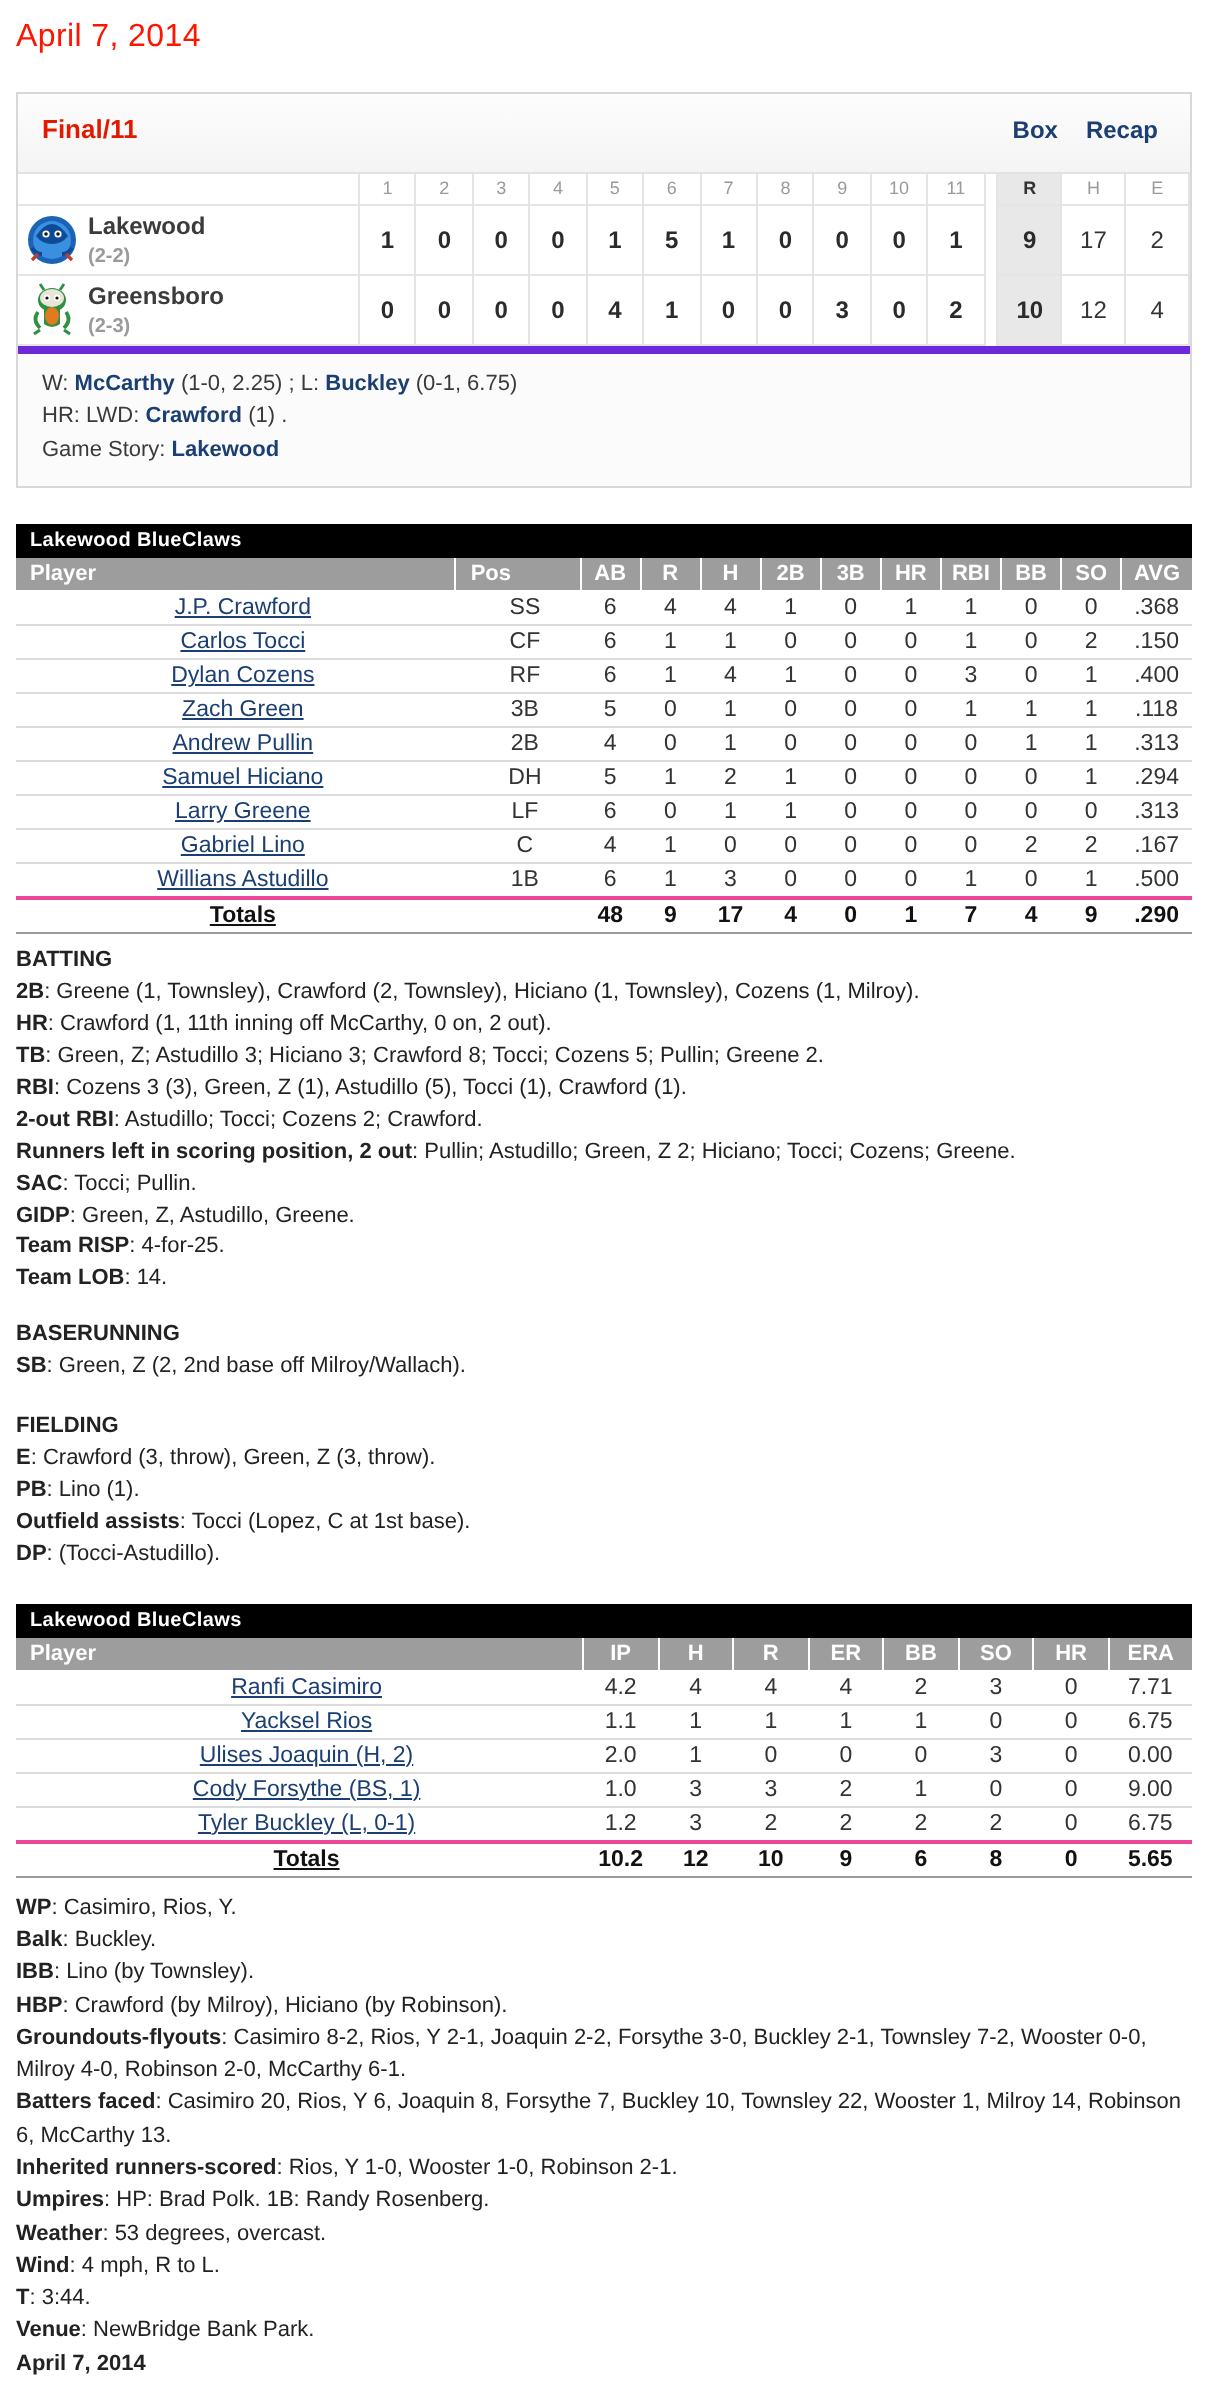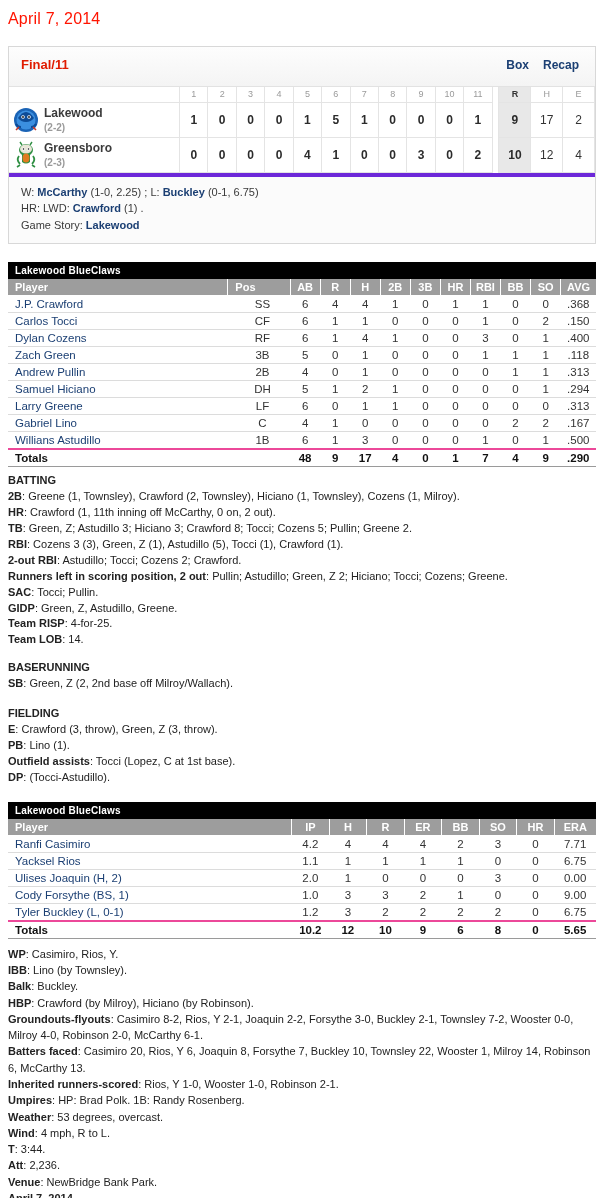--- a/index.html
+++ b/index.html
@@ -139,21 +139,21 @@
   table.stats thead th:last-child { border-right: none; }
 
   table.stats tbody td {
     padding: 2px 0;
     text-align: center;
     border-bottom: 1px solid #dcdcdc;
     color: #333333;
     height: 17px;
   }
   table.stats tbody td.col-player {
-    text-align: left; padding-left: 7px; color: #1b3f73;
+    text-align: center; padding-left: 7px; color: #1b3f73; text-decoration: underline;
   }
   table.stats tbody td.col-pos { text-align: center; padding-left: 7px; color: #333; }
   table.stats tbody tr.totals td {
     font-weight: bold;
     color: #111;
     border-top: 2px solid #ec4899;
     border-bottom: 1px solid #9a9a9a;
   }
   table.stats tbody tr.totals td.col-player { color: #111; }
 
@@ -598,28 +598,27 @@
             <td class="col-num">8</td>
             <td class="col-num">0</td>
             <td class="col-era">5.65</td>
           </tr>
         </tbody>
     </table>
   </div>
 
   <div class="footnotes" id="game-notes">
       <div class="line"><b>WP</b><span>: Casimiro, Rios, Y.</span></div>
+      <div class="line"><b>Balk</b><span>: Buckley.</span></div>
       <div class="line"><b>IBB</b><span>: Lino (by Townsley).</span></div>
-      <div class="line"><b>Balk</b><span>: Buckley.</span></div>
       <div class="line"><b>HBP</b><span>: Crawford (by Milroy), Hiciano (by Robinson).</span></div>
       <div class="line"><b>Groundouts-flyouts</b><span>: Casimiro 8-2, Rios, Y 2-1, Joaquin 2-2, Forsythe 3-0, Buckley 2-1, Townsley 7-2, Wooster 0-0, Milroy 4-0, Robinson 2-0, McCarthy 6-1.</span></div>
       <div class="line"><b>Batters faced</b><span>: Casimiro 20, Rios, Y 6, Joaquin 8, Forsythe 7, Buckley 10, Townsley 22, Wooster 1, Milroy 14, Robinson 6, McCarthy 13.</span></div>
       <div class="line"><b>Inherited runners-scored</b><span>: Rios, Y 1-0, Wooster 1-0, Robinson 2-1.</span></div>
       <div class="line"><b>Umpires</b><span>: HP: Brad Polk. 1B: Randy Rosenberg.</span></div>
       <div class="line"><b>Weather</b><span>: 53 degrees, overcast.</span></div>
       <div class="line"><b>Wind</b><span>: 4 mph, R to L.</span></div>
       <div class="line"><b>T</b><span>: 3:44.</span></div>
-      <div class="line"><b>Att</b><span>: 2,236.</span></div>
       <div class="line"><b>Venue</b><span>: NewBridge Bank Park.</span></div>
       <div class="line"><b>April 7, 2014</b><span></span></div>
     </div>
 
 </div>
 
 </body></html>

